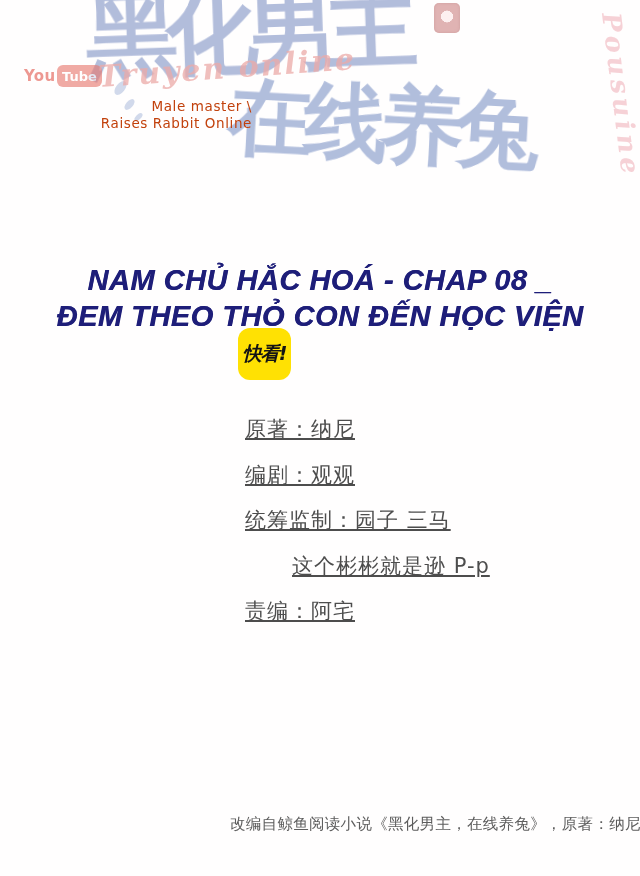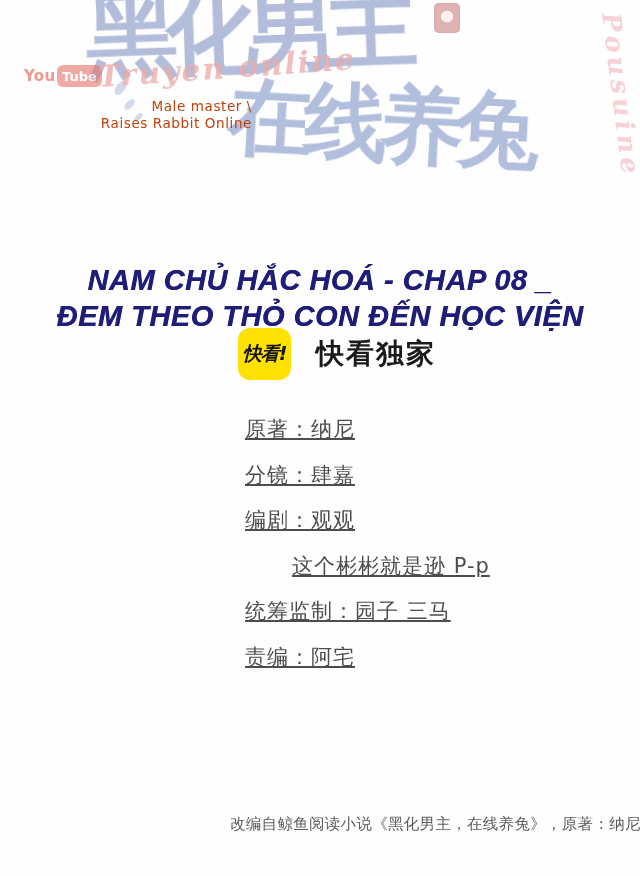--- a/index.html
+++ b/index.html
@@ -86,21 +86,21 @@
     font-family:"Liberation Sans","DejaVu Sans",sans-serif;
     font-style:italic;font-weight:900;
     font-size:29px;line-height:36px;letter-spacing:.5px;
     color:#1e1e79;
     text-shadow:.4px 0 0 #1e1e79;
     margin-top:48px;
   }
   
   .publisher{
     position:absolute;left:238px;top:328px;
-    display:flex;align-items:center;gap:25px;
+    display:flex;align-items:center;gap:16px;
   }
   .badge{
     width:53px;height:52px;border-radius:12px;
     background:#ffe103;
     display:flex;align-items:center;justify-content:center;
     color:#141414;font-weight:800;font-size:19px;font-style:italic;
     letter-spacing:-1px;
   }
   .publisher-name{
     color:#1a1a1a;font-size:28px;font-weight:700;letter-spacing:2px;
@@ -145,27 +145,25 @@
 
   <div class="wm-vertical">Pousuine</div>
 
   <div class="chapter-title">
     <div>NAM CHỦ HẮC HOÁ - CHAP 08 _</div>
     <div>ĐEM THEO THỎ CON ĐẾN HỌC VIỆN</div>
   </div>
 
   <div class="publisher">
     <div class="badge">快看!</div>
-    <div class="publisher-name">快看独家</div>
   </div>
 
   <div class="credits">
     <p class="credit-line">原著：纳尼</p>
-    <p class="credit-line">分镜：肆嘉</p>
     <p class="credit-line">编剧：观观</p>
+    <p class="credit-line">统筹监制：园子 三马</p>
     <p class="credit-line indent">这个彬彬就是逊 P-p</p>
-    <p class="credit-line">统筹监制：园子 三马</p>
     <p class="credit-line">责编：阿宅</p>
   </div>
 
   <div class="adapt-note">改编自鲸鱼阅读小说《黑化男主，在线养兔》，原著：纳尼</div>
 
 </div>
 
 </body></html>

